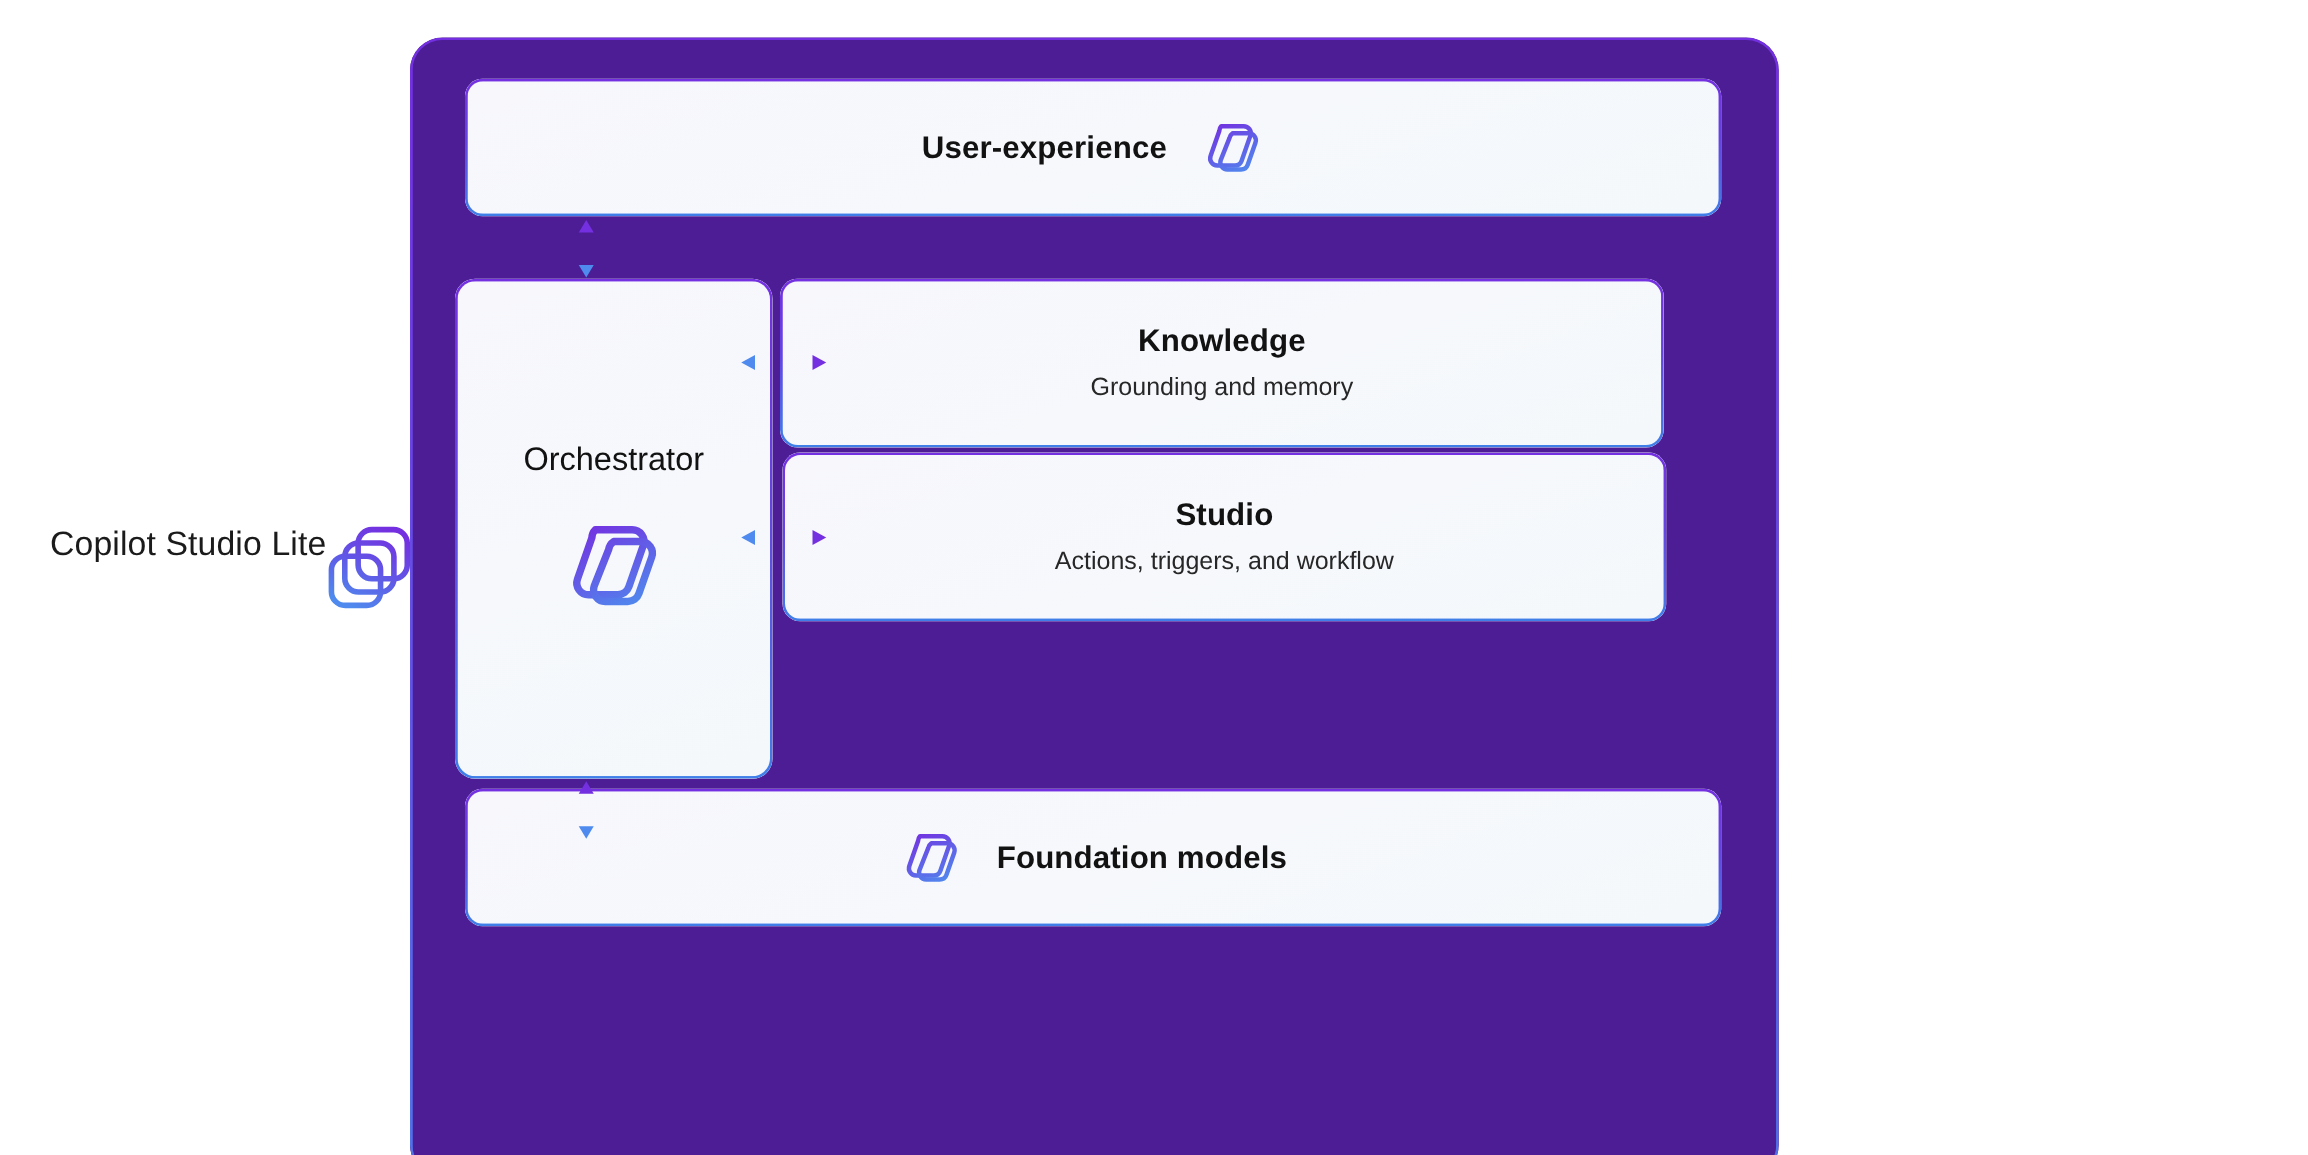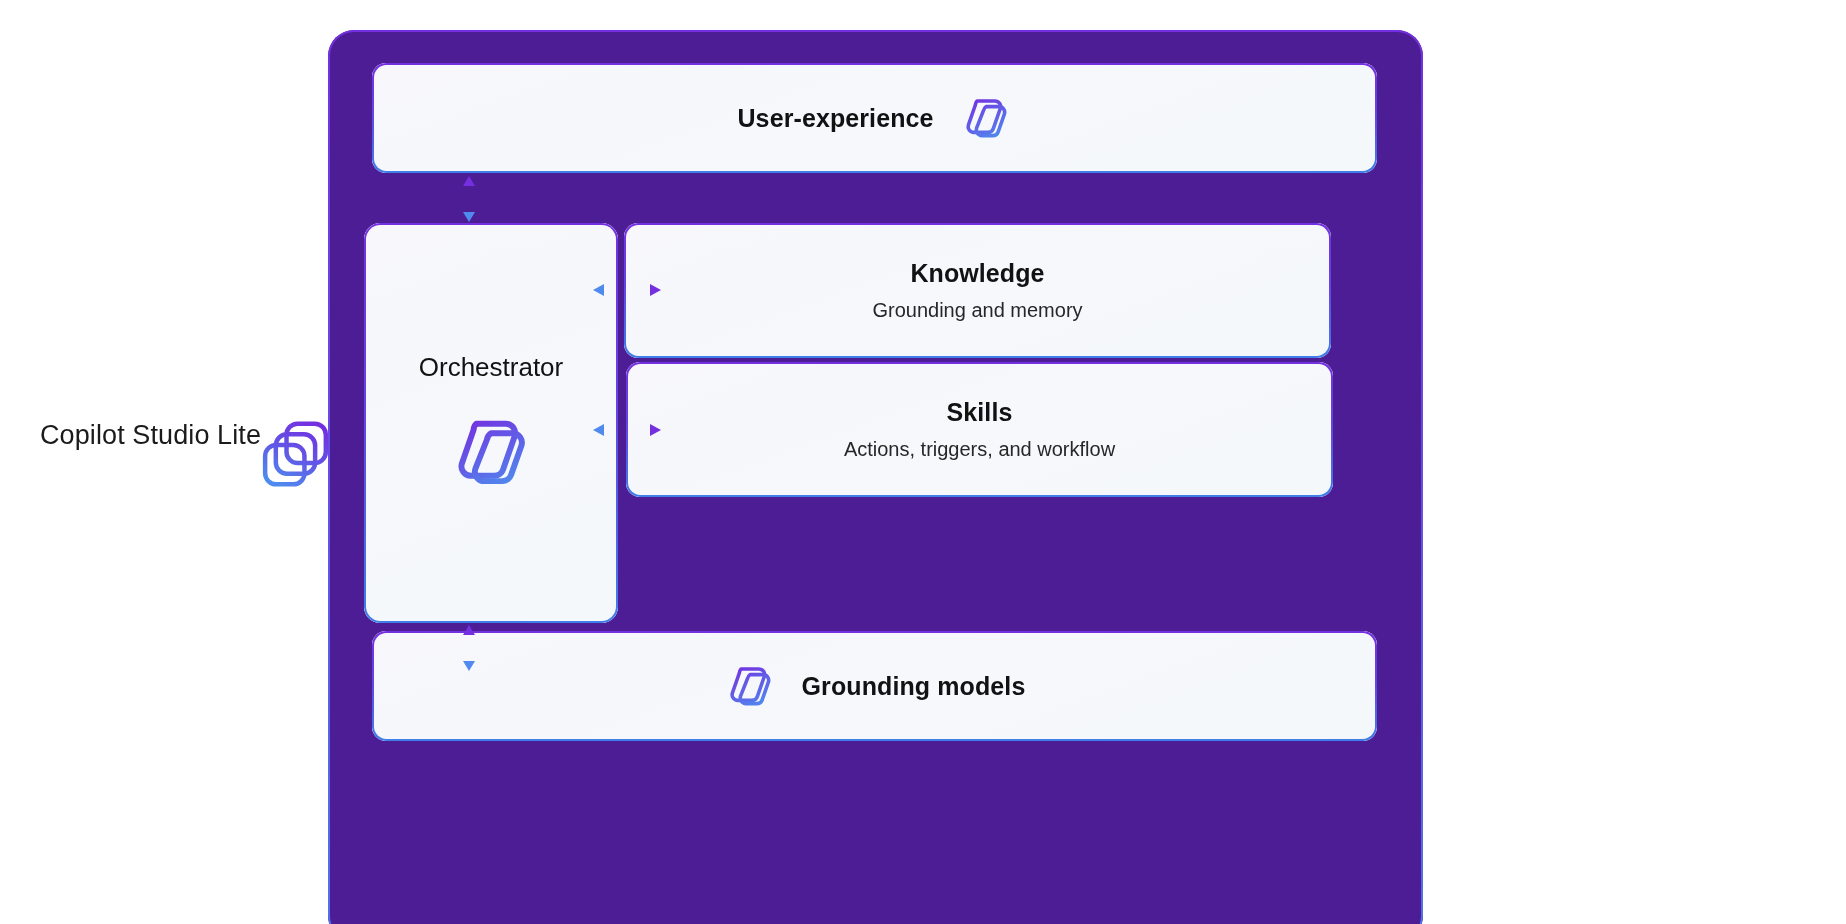--- a/index.html
+++ b/index.html
@@ -211,34 +211,34 @@
 
   <div class="gcard" id="card-knowledge">
     <div class="card-stack">
       <span class="card-title">Knowledge</span>
       <span class="card-sub">Grounding and memory</span>
     </div>
   </div>
 
   <div class="gcard" id="card-skills">
     <div class="card-stack">
-      <span class="card-title">Skills</span>
+      <span class="card-title">Studio</span>
       <span class="card-sub">Actions, triggers, and workflow</span>
     </div>
   </div>
 
   <div class="gcard" id="card-foundation">
     <div class="card-inner">
       <svg class="inline-icon" viewBox="0 0 64 64" fill="none">
         <g stroke="url(#gMark)" stroke-width="4.4" stroke-linejoin="round" fill="none">
           <path d="M18 10 H40 a7 7 0 0 1 6.6 9.3 L38 44 a7 7 0 0 1 -6.6 4.7 H14 a7 7 0 0 1 -6.6 -9.3 L16 14.7 A7 7 0 0 1 18 10 Z" transform="translate(3,1)"></path>
           <path d="M34 19 H50 a7 7 0 0 1 6.6 9.3 L49 50 a7 7 0 0 1 -6.6 4.7 H29 a7 7 0 0 1 -6.6 -9.3 L31 23.7 A7 7 0 0 1 34 19 Z" transform="translate(-2,-1)"></path>
         </g>
       </svg>
-      <span class="card-title">Grounding models</span>
+      <span class="card-title">Foundation models</span>
     </div>
   </div>
 
   <svg class="connector" id="arrow-ux-orchestrator" viewBox="0 0 26 48" fill="none">
     <line x1="13" y1="8" x2="13" y2="40" stroke="url(#gArrowV)" stroke-width="2.6"></line>
     <path d="M13 1 L19 11 H7 Z" fill="#7430E0"></path>
     <path d="M13 47 L19 37 H7 Z" fill="#4F8BEE"></path>
   </svg>
 
   <svg class="connector" id="arrow-orchestrator-foundation" viewBox="0 0 26 48" fill="none">

